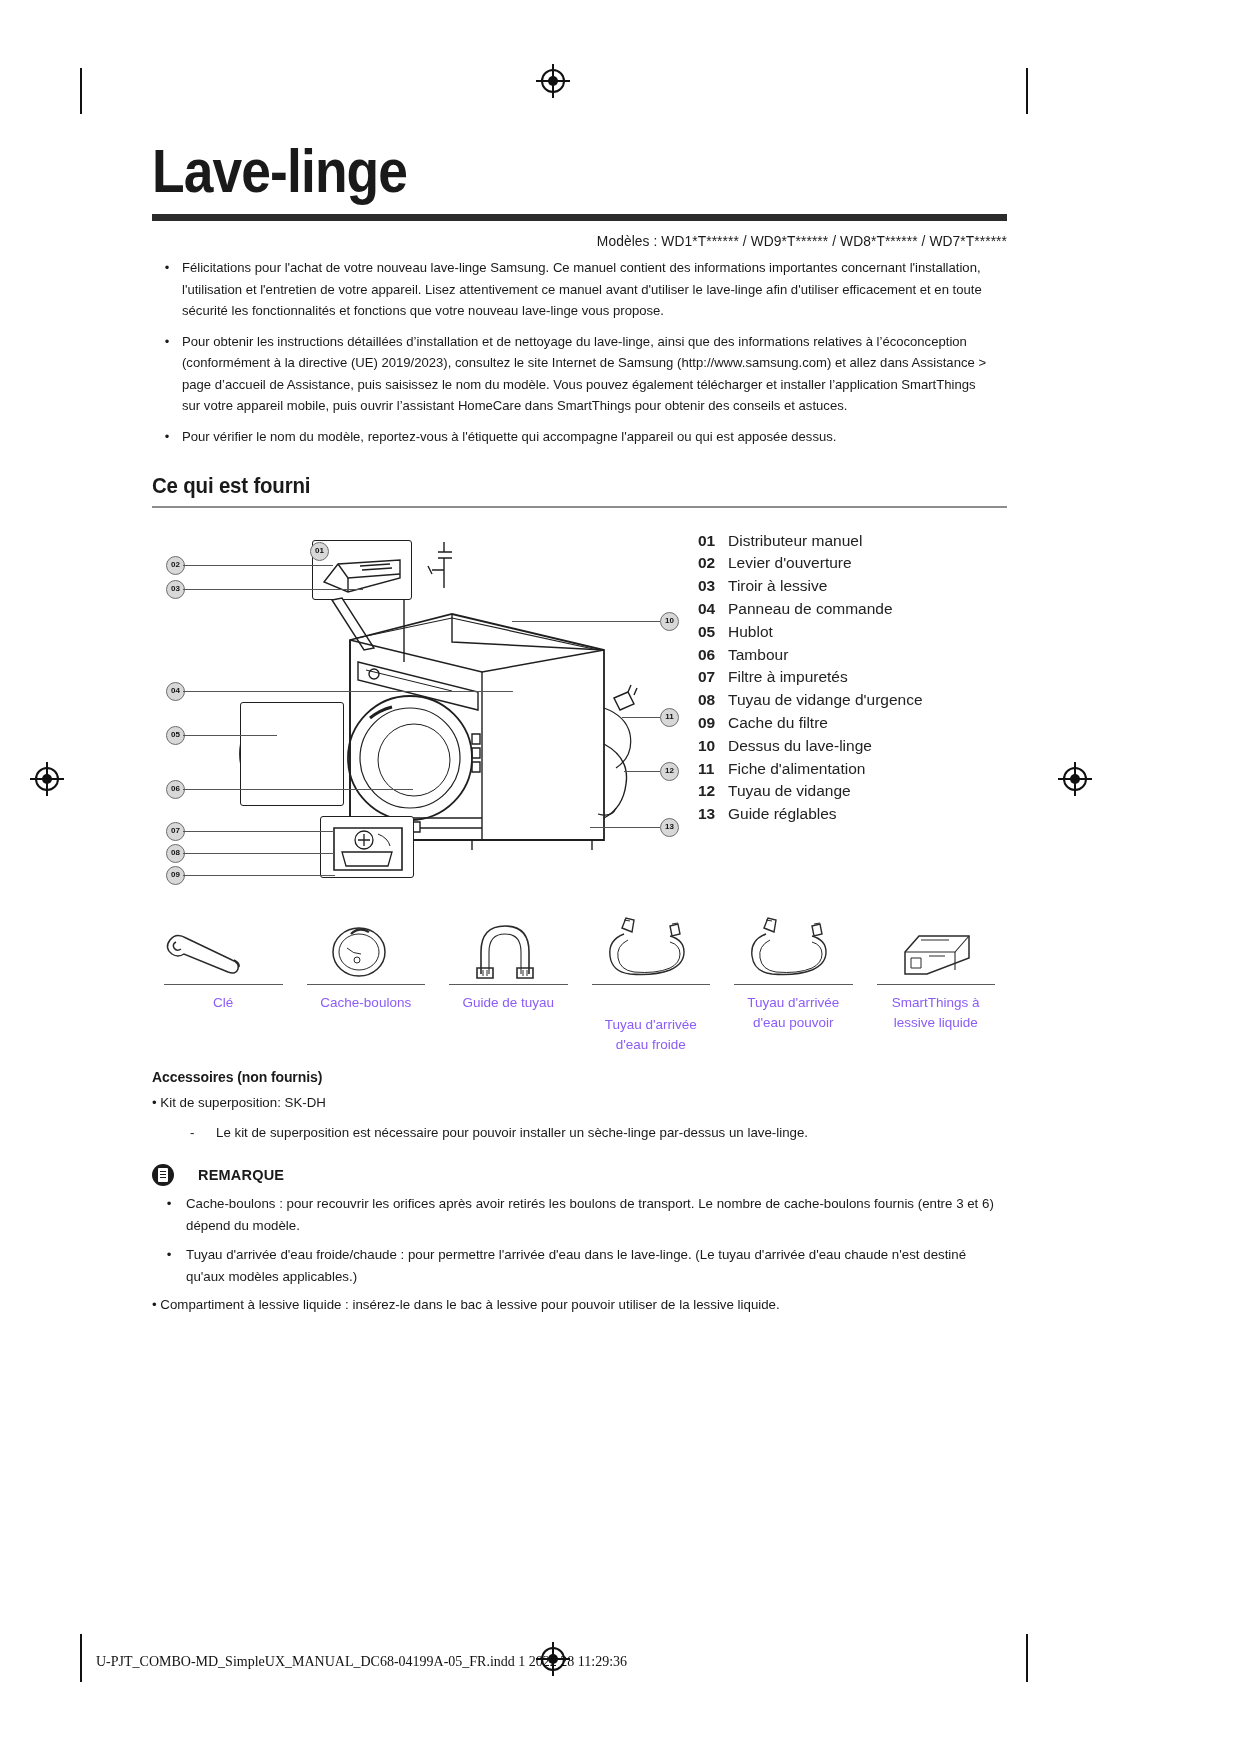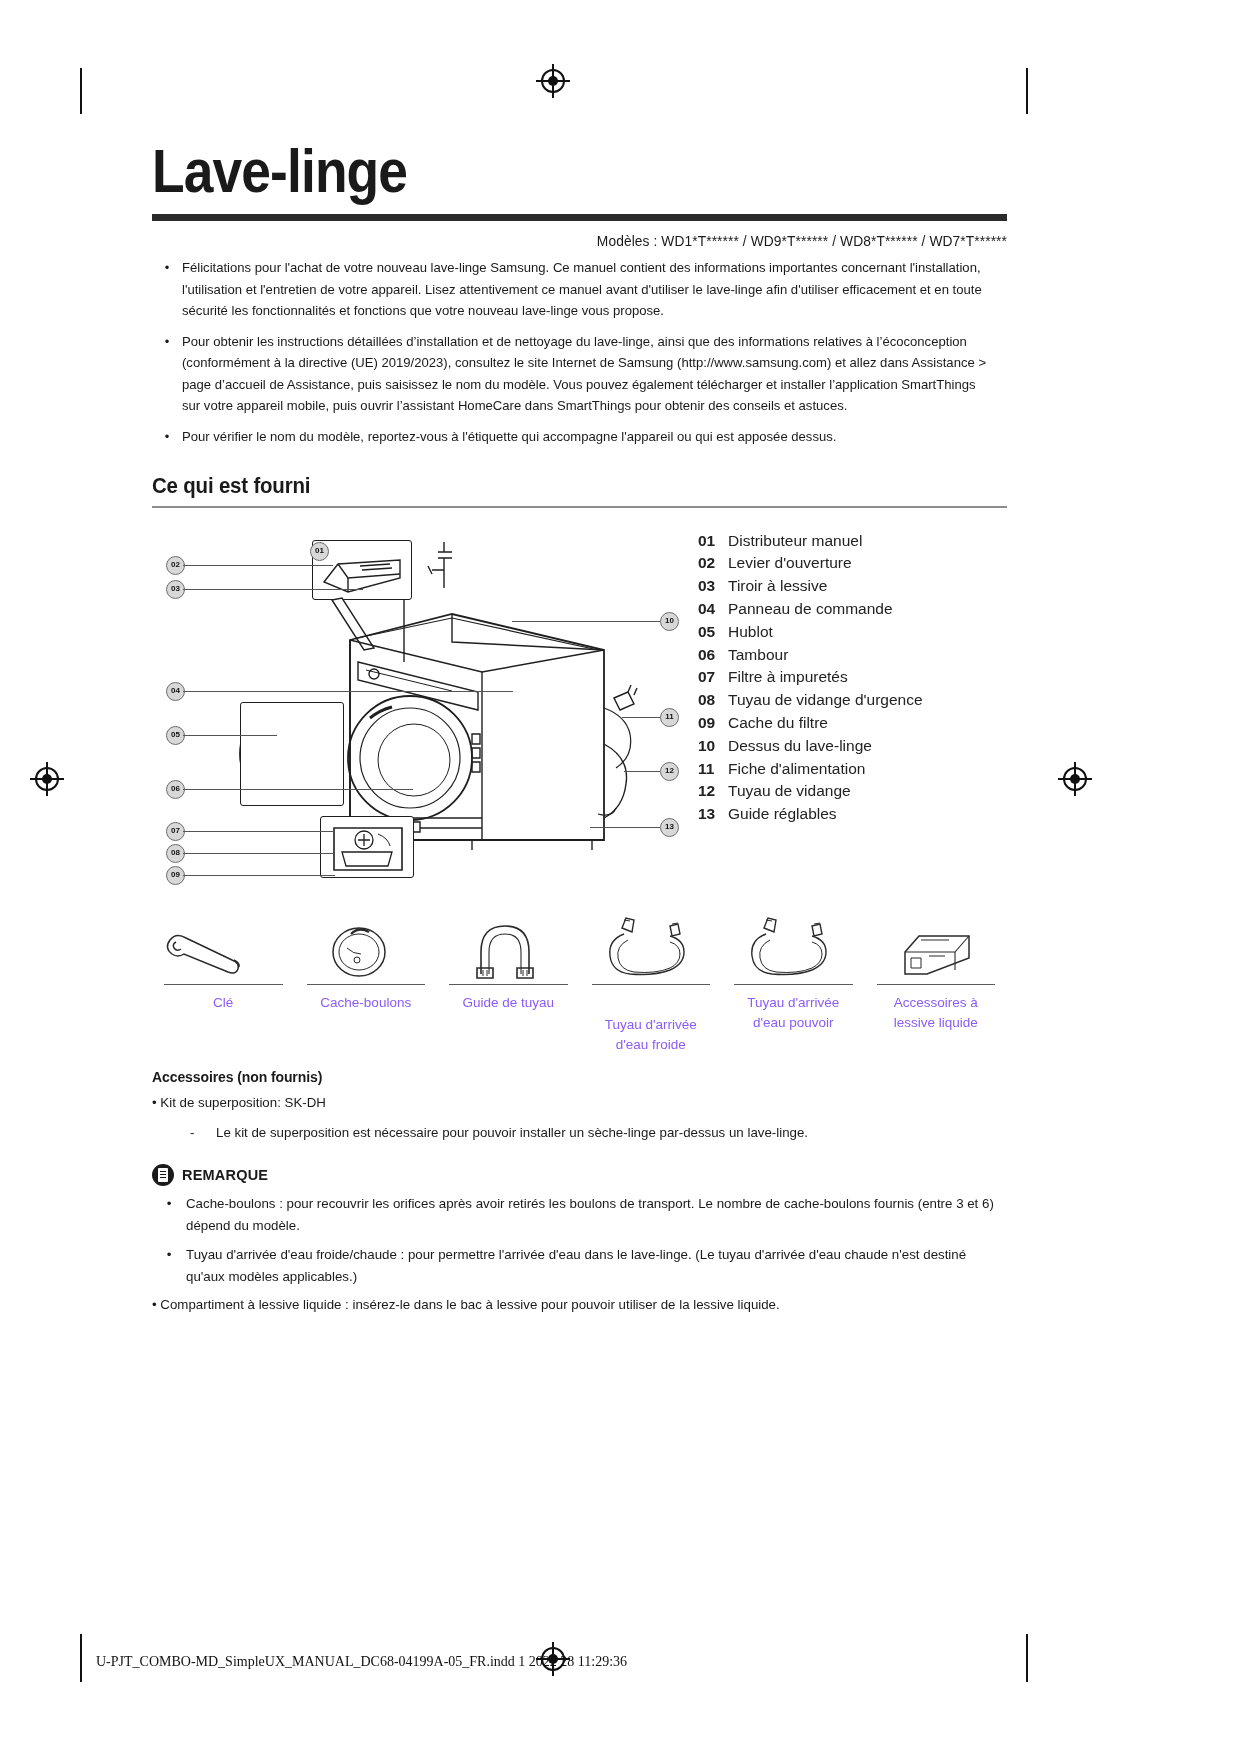--- a/index.html
+++ b/index.html
@@ -70,21 +70,21 @@
   .acc .cap{font-size:13.5px;line-height:20px;padding-top:8px;color:#8b5cf6;}
   .acc .cap.low{padding-top:30px;}
 
   
   .accessoires{margin-top:14px;}
   .accessoires .h{font-size:14px;font-weight:700;letter-spacing:-.1px;}
   .lvl1{font-size:13.3px;line-height:22px;margin-top:7px;}
   .lvl2{font-size:13.3px;line-height:22px;margin-top:8px;padding-left:38px;display:flex;}
   .lvl2 .d{width:26px;flex:0 0 26px;}
 
-  .remarque{margin-top:20px;display:flex;align-items:center;gap:8px;}
+  .remarque{margin-top:20px;display:flex;align-items:center;gap:24px;}
   .remarque .ico{width:22px;height:22px;border-radius:50%;background:#1b1b1b;
        position:relative;flex:0 0 22px;}
   .remarque .ico .doc{position:absolute;left:6px;top:4px;width:10px;height:14px;
        background:#fff;border-radius:1px;}
   .remarque .ico .doc i{position:absolute;left:2px;width:6px;height:1.2px;background:#1b1b1b;display:block;}
   .remarque .lbl{font-size:14.5px;font-weight:700;letter-spacing:.2px;}
 
   .nl{font-size:13.3px;line-height:22px;margin-top:6px;}
   .nl.ind{display:flex;margin-top:7px;}
   .nl.ind .bl{width:34px;flex:0 0 34px;text-align:center;}
@@ -417,21 +417,21 @@
               <path d="M40 40 L90 40 L104 24" stroke-width="1.1"></path>
               <path d="M90 40 L90 58" stroke-width="1.1"></path>
               <path d="M56 28 L84 28" stroke-width="1"></path>
               <path d="M46 46 L56 46 L56 56 L46 56 Z" stroke-width="1"></path>
               <path d="M64 44 L80 44" stroke-width="1"></path>
             </g>
           </svg>
         </div>
         <div class="sep"></div>
         <div class="cap">
-          <div>Accessoires à</div>
+          <div>SmartThings à</div>
           <div>lessive liquide</div>
         </div>
       </div>
     </div>
 
     <div class="accessoires">
       <div class="h">Accessoires (non fournis)</div>
       <div class="lvl1">
         <span>•</span>
         <span>Kit de superposition: SK-DH</span>

